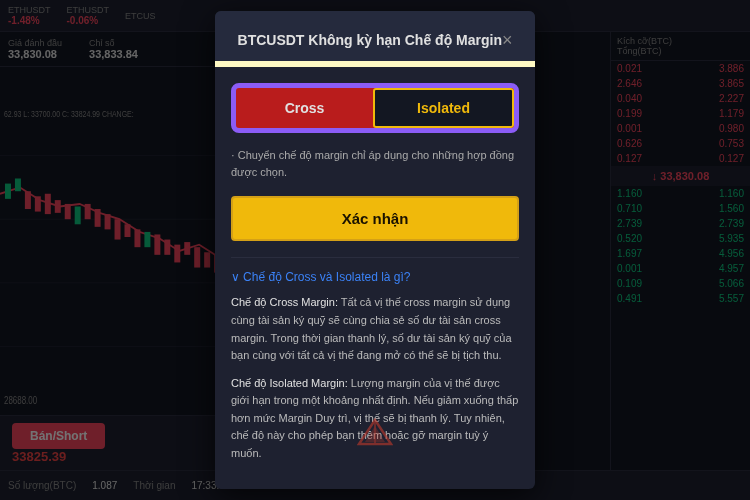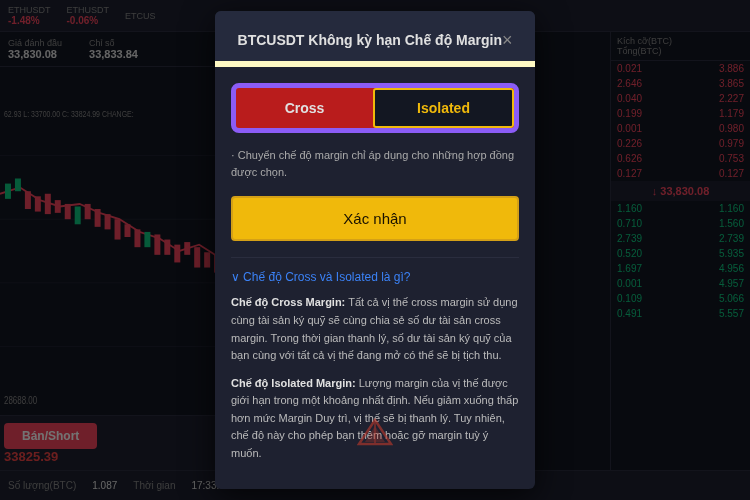--- a/index.html
+++ b/index.html
@@ -82,21 +82,21 @@
     .buy-sell-bar {
       position: absolute;
       bottom: 0;
       left: 0;
       right: 0;
       height: 55px;
       background: #1e2130;
       display: flex;
       align-items: center;
       justify-content: space-between;
-      padding: 6px 4px;
+      padding: 6px 12px;
       border-top: 1px solid #2a2d3e;
     }
 
     .sell-btn {
       background: #f6465d;
       color: white;
       border: none;
       border-radius: 4px;
       padding: 6px 18px;
       font-size: 12px;
@@ -269,21 +269,21 @@
     }
 
     .confirm-btn {
       width: 100%;
       padding: 12px;
       background: #f0b90b;
       border: 2px solid #d4a017;
       border-radius: 4px;
       color: #1a1200;
       font-size: 15px;
-      font-weight: normal;
+      font-weight: bold;
       cursor: pointer;
       margin-bottom: 16px;
     }
 
     
     .info-section {
       border-top: 1px solid #2a2d3e;
       padding-top: 12px;
     }
 
@@ -298,21 +298,21 @@
     }
 
     .info-content {
       font-size: 11px;
       color: #bbb;
       line-height: 1.6;
     }
 
     .info-content .bold-label {
       color: #e0e0e0;
-      font-weight: bold;
+      font-weight: normal;
       text-align: center;
     }
 
     .info-content p {
       margin-bottom: 10px;
     }
 
     
     .logo-watermark {
       position: absolute;
@@ -437,24 +437,20 @@
     </div>
     <div class="orderbook-row">
       <span class="ob-sell">0.199</span>
         <span class="ob-sell">1.179</span>
     </div>
     <div class="orderbook-row">
       <span class="ob-sell">0.001</span>
         <span class="ob-sell">0.980</span>
     </div>
     <div class="orderbook-row">
-      <span class="ob-sell">0.226</span>
-        <span class="ob-sell">0.979</span>
-    </div>
-    <div class="orderbook-row">
       <span class="ob-sell">0.626</span>
         <span class="ob-sell">0.753</span>
     </div>
     <div class="orderbook-row">
       <span class="ob-sell">0.127</span>
         <span class="ob-sell">0.127</span>
     </div>
 
     <div class="ob-price-mid">
       <span style="color:#f6465d;">↓</span>

